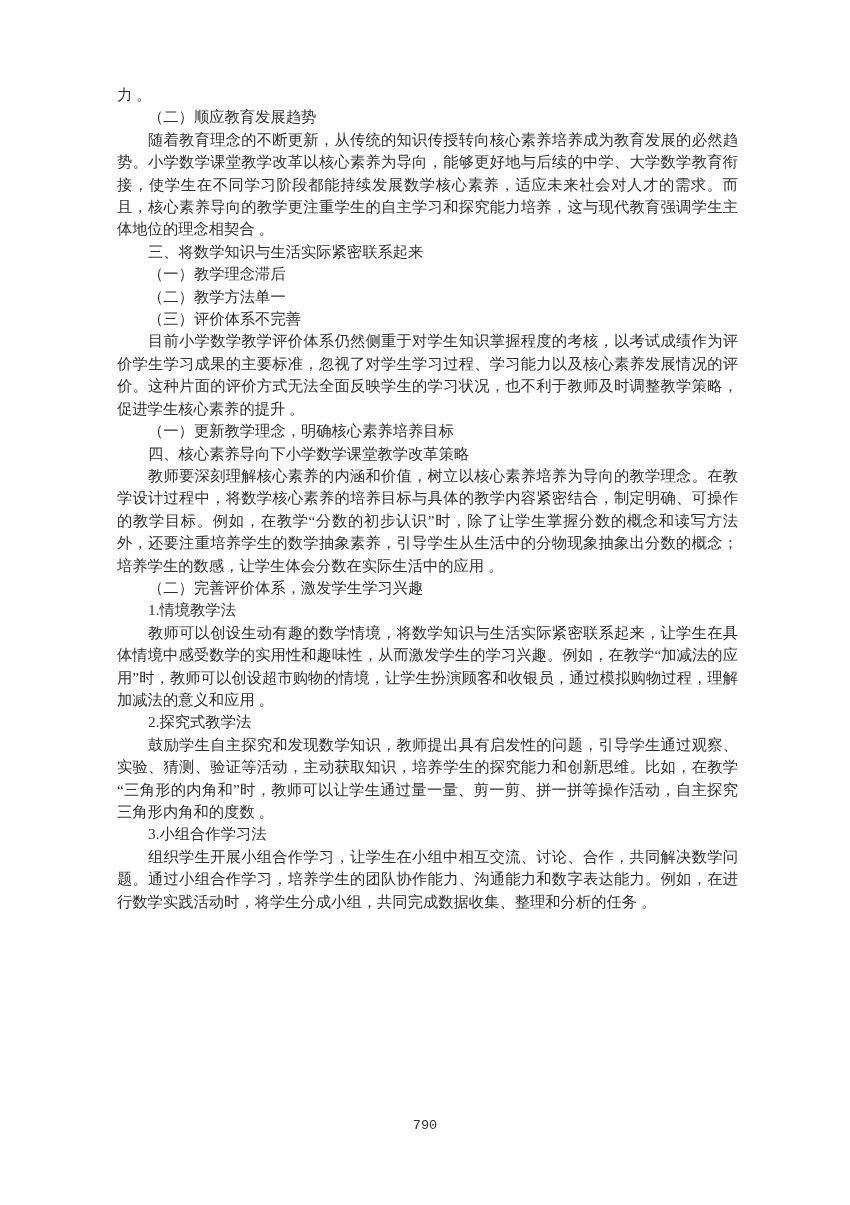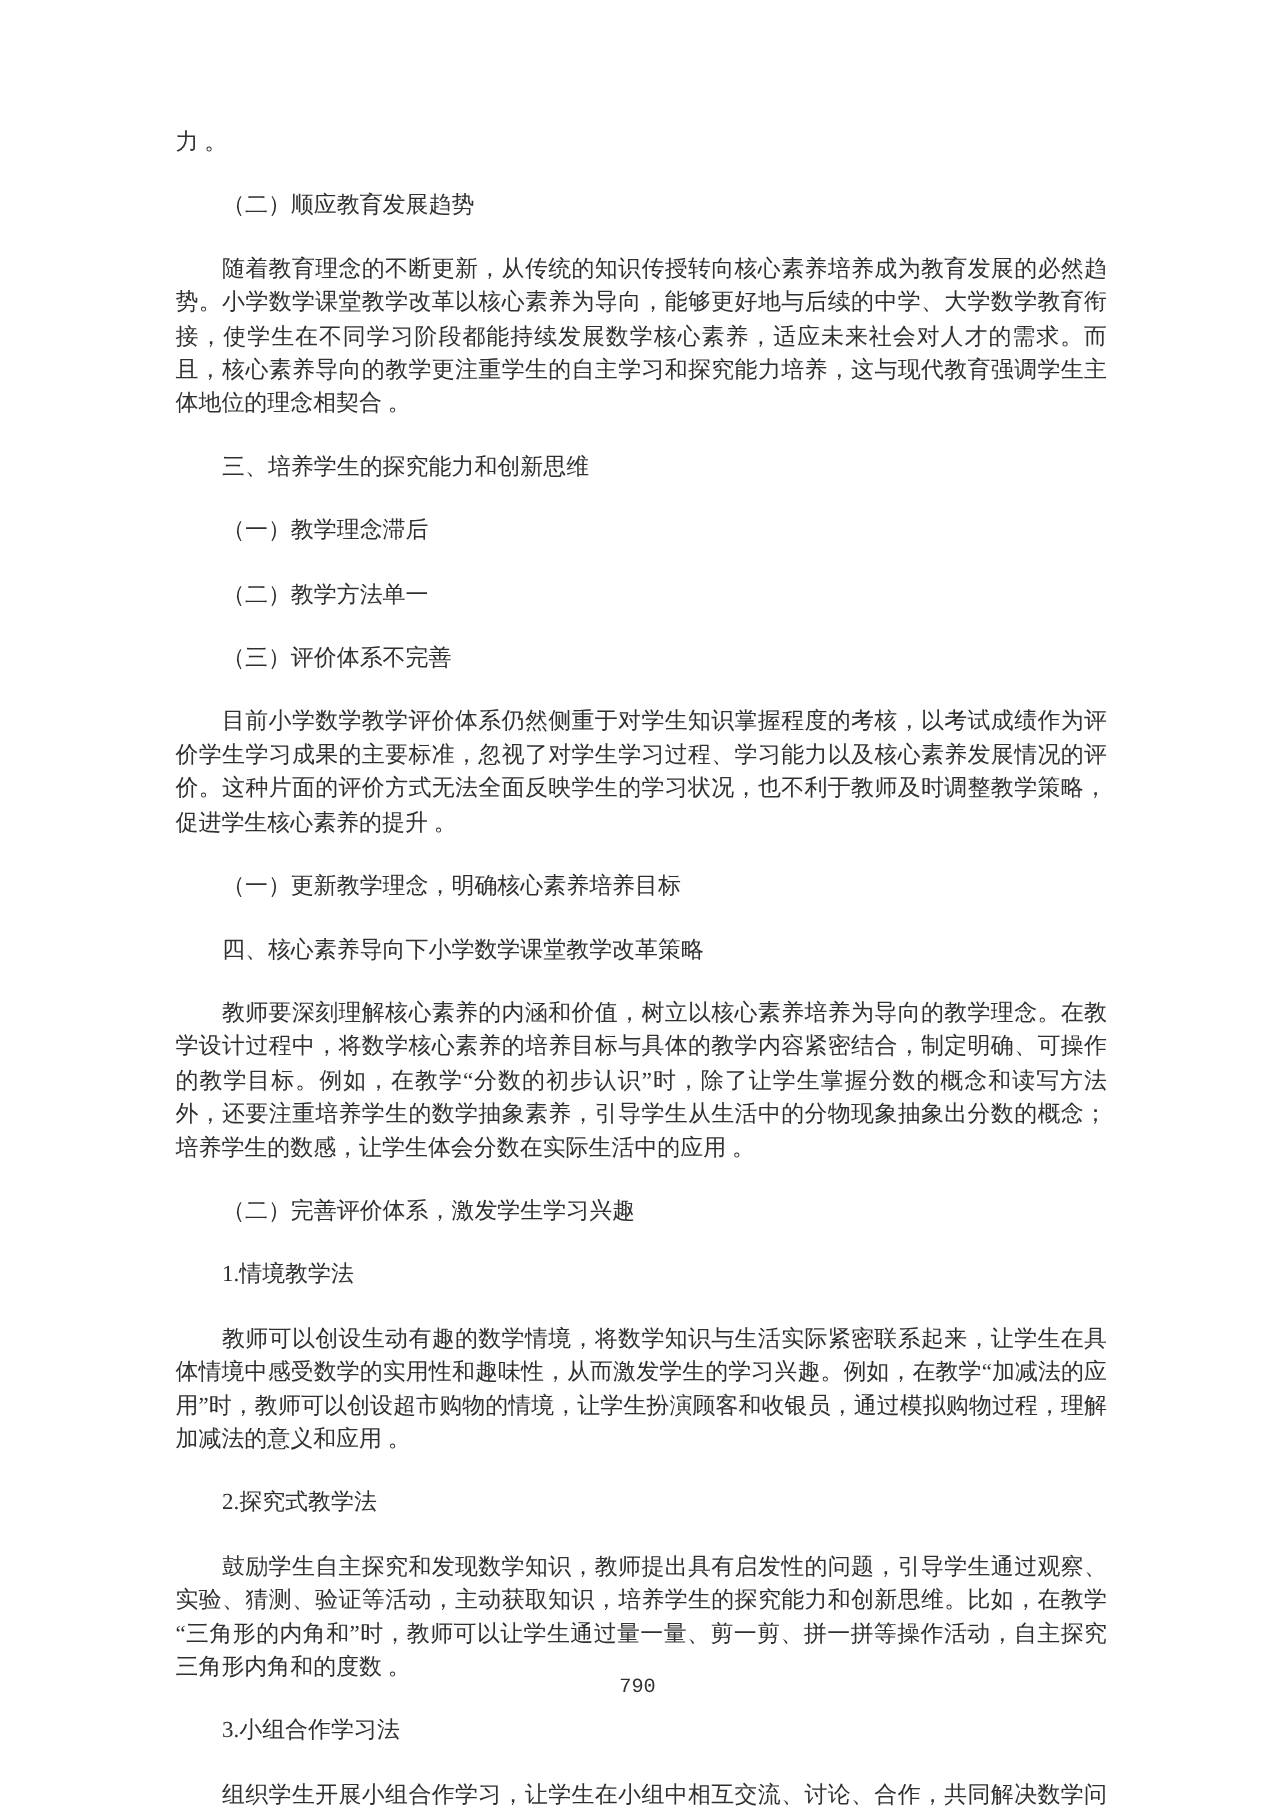--- a/index.html
+++ b/index.html
@@ -27,21 +27,20 @@
     color: #303030;
     text-align: justify;
     letter-spacing: 0;
   }
   .textblock p {
     margin: 0;
     padding: 0;
   }
   .textblock p.ind {
     text-indent: 31px;
-    margin-top: 20px;
   }
   .footer {
     position: absolute;
     left: 0;
     top: 1117px;
     width: 850px;
     text-align: center;
     font-family: Liberation Mono, monospace;
     font-size: 13.5px;
     line-height: 18px;
@@ -49,21 +48,21 @@
   }
 </style>
 </head>
 <body>
 
 <div class="page">
   <div class="textblock">
     <p class="noind">力 。</p>
     <p class="ind">（二）顺应教育发展趋势</p>
     <p class="ind">随着教育理念的不断更新，从传统的知识传授转向核心素养培养成为教育发展的必然趋势。小学数学课堂教学改革以核心素养为导向，能够更好地与后续的中学、大学数学教育衔接，使学生在不同学习阶段都能持续发展数学核心素养，适应未来社会对人才的需求。而且，核心素养导向的教学更注重学生的自主学习和探究能力培养，这与现代教育强调学生主体地位的理念相契合 。</p>
-    <p class="ind">三、培养学生的探究能力和创新思维</p>
+    <p class="ind">三、将数学知识与生活实际紧密联系起来</p>
     <p class="ind">（一）教学理念滞后</p>
     <p class="ind">（二）教学方法单一</p>
     <p class="ind">（三）评价体系不完善</p>
     <p class="ind">目前小学数学教学评价体系仍然侧重于对学生知识掌握程度的考核，以考试成绩作为评价学生学习成果的主要标准，忽视了对学生学习过程、学习能力以及核心素养发展情况的评价。这种片面的评价方式无法全面反映学生的学习状况，也不利于教师及时调整教学策略，促进学生核心素养的提升 。</p>
     <p class="ind">（一）更新教学理念，明确核心素养培养目标</p>
     <p class="ind">四、核心素养导向下小学数学课堂教学改革策略</p>
     <p class="ind">教师要深刻理解核心素养的内涵和价值，树立以核心素养培养为导向的教学理念。在教学设计过程中，将数学核心素养的培养目标与具体的教学内容紧密结合，制定明确、可操作的教学目标。例如，在教学“分数的初步认识”时，除了让学生掌握分数的概念和读写方法外，还要注重培养学生的数学抽象素养，引导学生从生活中的分物现象抽象出分数的概念；培养学生的数感，让学生体会分数在实际生活中的应用 。</p>
     <p class="ind">（二）完善评价体系，激发学生学习兴趣</p>
     <p class="ind">1.情境教学法</p>
     <p class="ind">教师可以创设生动有趣的数学情境，将数学知识与生活实际紧密联系起来，让学生在具体情境中感受数学的实用性和趣味性，从而激发学生的学习兴趣。例如，在教学“加减法的应用”时，教师可以创设超市购物的情境，让学生扮演顾客和收银员，通过模拟购物过程，理解加减法的意义和应用 。</p>

